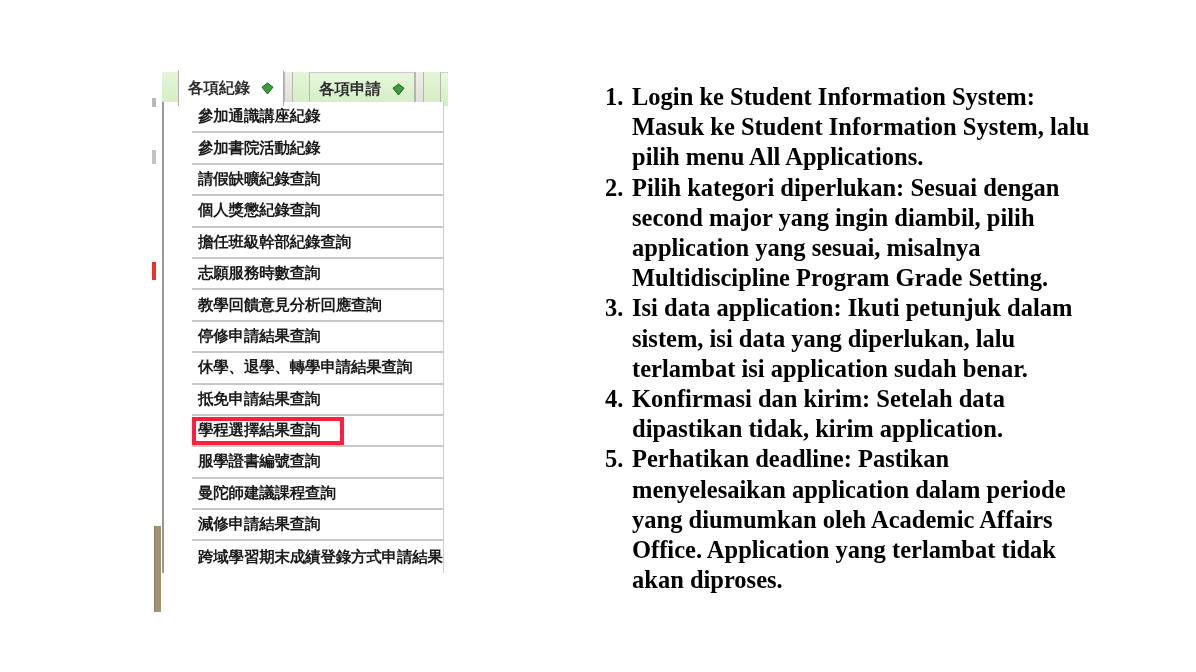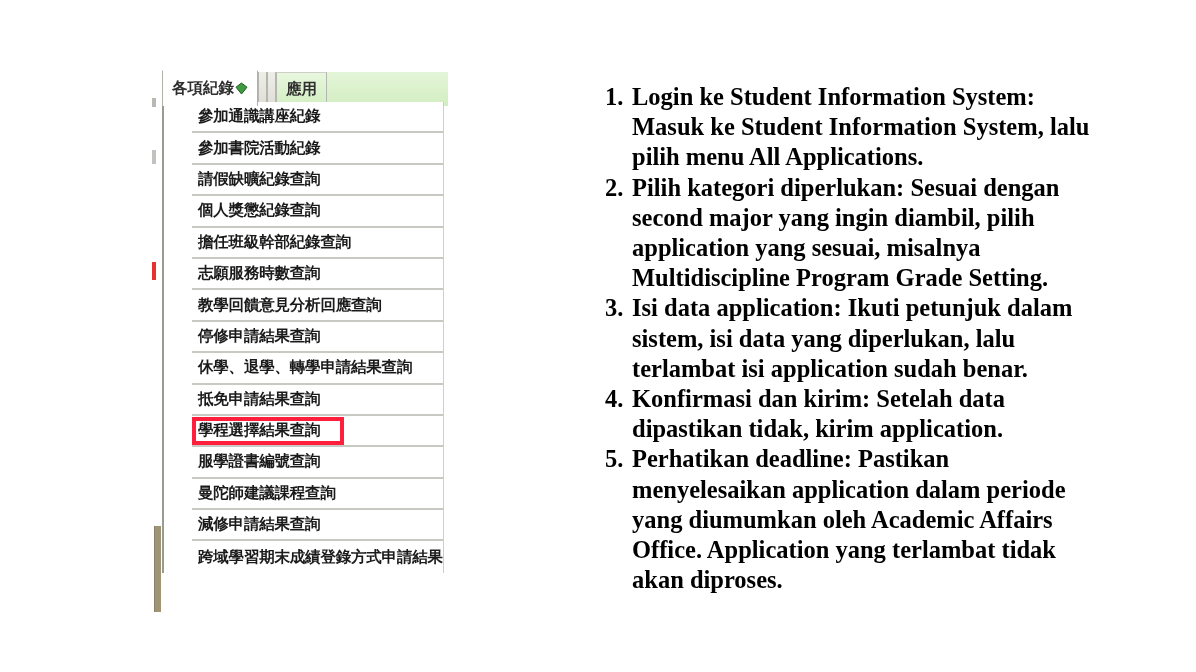--- a/index.html
+++ b/index.html
@@ -89,31 +89,32 @@
     height: 34px;
     background: linear-gradient(#e4f5d8, #d2eec2);
   }
   .tab {
     position: relative;
     height: 34px;
     box-sizing: border-box;
     display: flex;
     align-items: center;
     justify-content: center;
-    gap: 1px;
+    gap: 11px;
     padding: 0 9px;
     font-size: 15.5px;
     font-weight: bold;
     color: #2f2f2f;
     font-family: "DejaVu Sans", "Liberation Sans", sans-serif;
     white-space: nowrap;
     background: linear-gradient(#e8f7de, #d2eec2);
     border-left: 1px solid #b6b6b0;
     border-right: 1px solid #b6b6b0;
     border-top: 1px solid #cfcfc9;
+    margin-left: 16px;
   }
   .tab.active {
     background: #ffffff;
     border-left: 1px solid #b0b0aa;
     border-right: 1px solid #b0b0aa;
     border-top: 1px solid #ffffff;
     height: 36px;
     z-index: 3;
   }
   .tab-sep {
@@ -219,20 +220,28 @@
     <div id="tabs-host" style="position:relative;display:flex;align-items:flex-end;height:40px;">
         <div class="tab active">
           <span>各項紀錄</span>
           <span class="tab-caret">
             <svg width="13" height="13" viewBox="0 0 13 13">
               <path d="M6.5 1 L12 5.2 L6.5 12 L1 5.2 Z" fill="#3f9b40" stroke="#1f5e22" stroke-width="1"></path>
             </svg>
           </span>
         </div>
         <div class="tab-sep"></div>
+        <div class="tab">
+          <span>各項申請</span>
+          <span class="tab-caret">
+            <svg width="13" height="13" viewBox="0 0 13 13">
+              <path d="M6.5 1 L12 5.2 L6.5 12 L1 5.2 Z" fill="#3f9b40" stroke="#1f5e22" stroke-width="1"></path>
+            </svg>
+          </span>
+        </div>
         <div class="tab-sep"></div>
         <div class="tab">
           <span>應用</span>
         </div>
       </div>
   </div>
 
   <div class="menu-panel">
     <div id="menu-host">
         <div class="menu-item">

